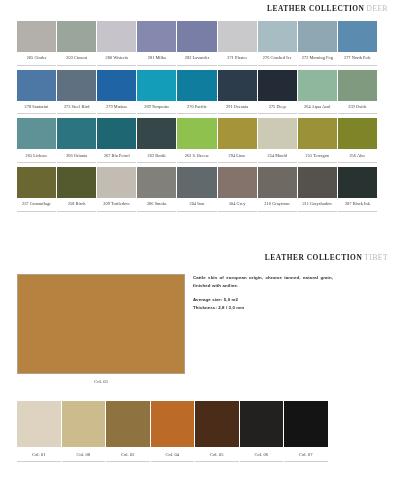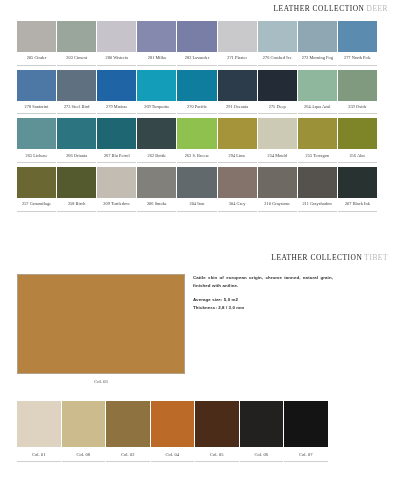--- a/index.html
+++ b/index.html
@@ -20,21 +20,21 @@
   .collection-header {
     text-align: right;
     padding-right: 6px;
     font-family: "Liberation Serif", serif;
     font-size: 7.4px;
     letter-spacing: 0.55px;
     white-space: nowrap;
   }
   .collection-header .ch-main {
     color: #1d1d1d;
-    font-weight: 400;
+    font-weight: 700;
   }
   .collection-header .ch-name {
     color: #b9b9b9;
     font-weight: 400;
     margin-left: 2px;
   }
   #deer-header { position: absolute; top: 4px; right: 0; left: 0; }
   #tibet-header { position: absolute; top: 253px; right: 0; left: 0; }
 
   

